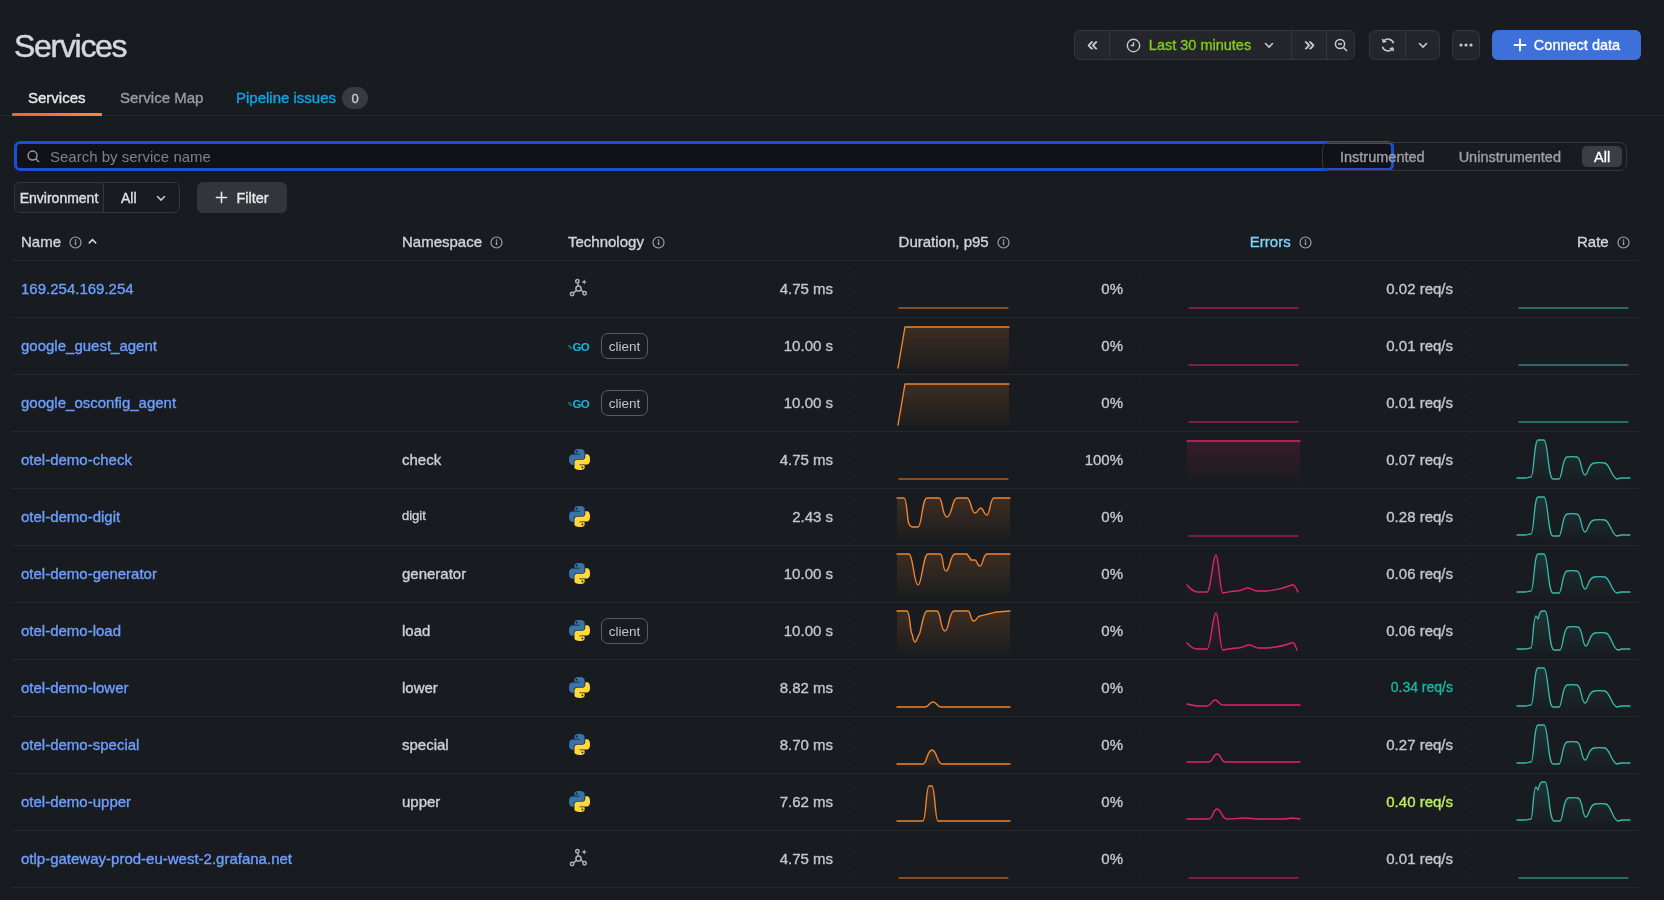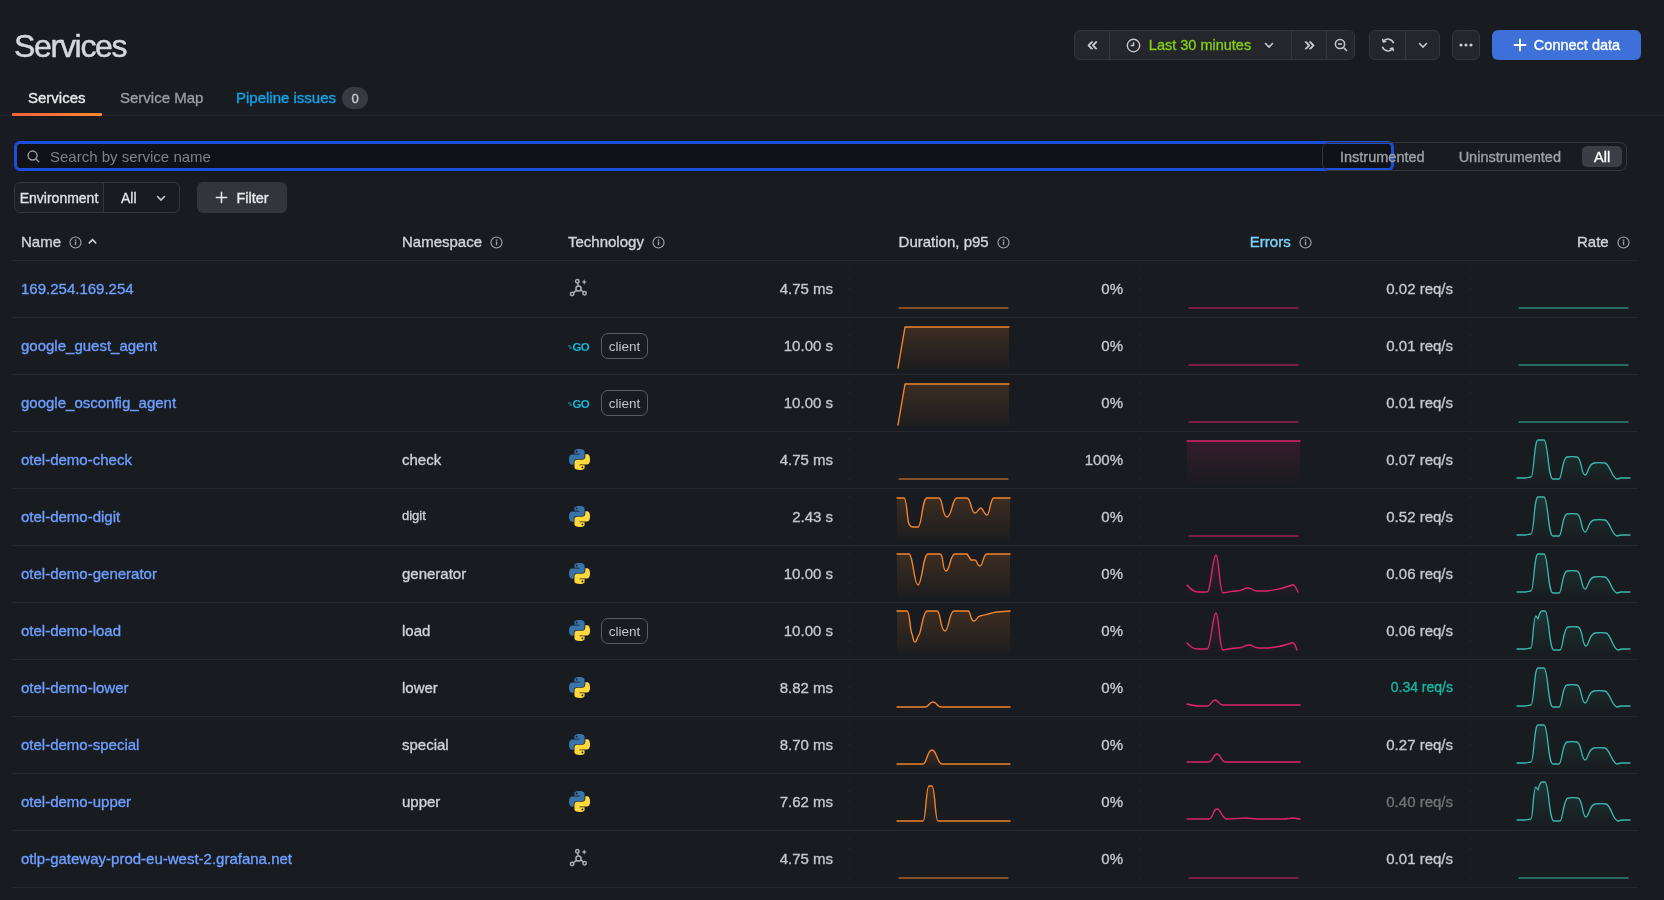--- a/index.html
+++ b/index.html
@@ -274,21 +274,21 @@
     <div class="m" style="position:absolute;left:21px;top:508px;font-size:15px;color:#6e9fff">otel-demo-digit</div>
     <div class="m" style="position:absolute;left:402px;top:508px;font-size:13px;color:#d0d1d7">digit</div>
     <div style="position:absolute;left:569px;top:506px;width:21px;height:21px">
       <svg width="21" height="21" viewBox="0 0 255 255" style="position:absolute">
 <path fill="#3873a9" d="M126.9 0.1 C62.1 0.1 66.1 28.2 66.1 28.2 l0.1 29.1 h61.9 v8.7 H41.6 S0.1 61.4 0.1 126.8 c0 65.4 36.2 63.1 36.2 63.1 h21.6 v-30.4 s-1.2-36.2 35.6-36.2 h61.4 s34.5 0.6 34.5-33.3 V34 S194.7 0.1 126.9 0.1 Z M92.8 19.7 a11.1 11.1 0 0 1 11.1 11.1 11.1 11.1 0 0 1 -11.1 11.1 11.1 11.1 0 0 1 -11.1-11.1 11.1 11.1 0 0 1 11.1-11.1 Z"></path>
 <path fill="#ffd83d" d="M128.8 254.1 c64.8 0 60.8-28.1 60.8-28.1 l-0.1-29.1 H127.6 v-8.7 h86.4 s41.5 4.7 41.5-60.7 c0-65.4-36.2-63.1-36.2-63.1 h-21.6 v30.4 s1.2 36.2-35.6 36.2 H100.7 s-34.5-0.6-34.5 33.3 v56 s-5.2 33.9 62.5 33.9 Z m34.1-19.6 a11.1 11.1 0 0 1 -11.1-11.1 11.1 11.1 0 0 1 11.1-11.1 11.1 11.1 0 0 1 11.1 11.1 11.1 11.1 0 0 1 -11.1 11.1 Z"></path>
       </svg>
     </div>
     <div class="m" style="position:absolute;right:831px;top:508px;font-size:15px;color:#c6c7ce">2.43 s</div>
     <div class="m" style="position:absolute;right:541px;top:508px;font-size:15px;color:#c6c7ce">0%</div>
-    <div class="m" style="position:absolute;right:211px;top:508px;font-size:15px;color:#c6c7ce">0.52 req/s</div>
+    <div class="m" style="position:absolute;right:211px;top:508px;font-size:15px;color:#c6c7ce">0.28 req/s</div>
     <div style="position:absolute;left:849px;top:496px;width:1px;height:42px;background-image:repeating-linear-gradient(to bottom, rgba(204,204,220,0.10) 0 1px, transparent 1px 10px)"></div>
     <div style="position:absolute;left:1140px;top:496px;width:1px;height:42px;background-image:repeating-linear-gradient(to bottom, rgba(204,204,220,0.10) 0 1px, transparent 1px 10px)"></div>
     <div style="position:absolute;left:1470px;top:496px;width:1px;height:42px;background-image:repeating-linear-gradient(to bottom, rgba(204,204,220,0.10) 0 1px, transparent 1px 10px)"></div>
     <div style="position:absolute;left:897px;top:493px;width:113px;height:47px">
       <svg width="113" height="47" viewBox="0 0 113 47" style="position:absolute;overflow:visible">
         <path d="M0,5 H7 C10,5 10,27 12,31 C13,33 14,34 16,34 H21 C25,34 25,5 30,5 H42 C46,5 45,24 50,24 C55,24 55,5 60,5 H70 C74,5 74,20 78,20 C81,20 81,15 84,15 C86,15 87,22 90,22 C93,22 93,5 97,5 H113 V47 H0 Z" fill="url(#go)" stroke="none"></path>
         <path d="M0,5 H7 C10,5 10,27 12,31 C13,33 14,34 16,34 H21 C25,34 25,5 30,5 H42 C46,5 45,24 50,24 C55,24 55,5 60,5 H70 C74,5 74,20 78,20 C81,20 81,15 84,15 C86,15 87,22 90,22 C93,22 93,5 97,5 H113" fill="none" stroke="#f1842c" stroke-width="1.4" stroke-linejoin="round" stroke-linecap="round"></path>
       </svg>
     </div>
     <div style="position:absolute;left:1187px;top:493px;width:113px;height:47px">
@@ -436,21 +436,21 @@
     <div class="m" style="position:absolute;left:21px;top:793px;font-size:15px;color:#6e9fff">otel-demo-upper</div>
     <div class="m" style="position:absolute;left:402px;top:793px;font-size:15px;color:#d0d1d7">upper</div>
     <div style="position:absolute;left:569px;top:791px;width:21px;height:21px">
       <svg width="21" height="21" viewBox="0 0 255 255" style="position:absolute">
 <path fill="#3873a9" d="M126.9 0.1 C62.1 0.1 66.1 28.2 66.1 28.2 l0.1 29.1 h61.9 v8.7 H41.6 S0.1 61.4 0.1 126.8 c0 65.4 36.2 63.1 36.2 63.1 h21.6 v-30.4 s-1.2-36.2 35.6-36.2 h61.4 s34.5 0.6 34.5-33.3 V34 S194.7 0.1 126.9 0.1 Z M92.8 19.7 a11.1 11.1 0 0 1 11.1 11.1 11.1 11.1 0 0 1 -11.1 11.1 11.1 11.1 0 0 1 -11.1-11.1 11.1 11.1 0 0 1 11.1-11.1 Z"></path>
 <path fill="#ffd83d" d="M128.8 254.1 c64.8 0 60.8-28.1 60.8-28.1 l-0.1-29.1 H127.6 v-8.7 h86.4 s41.5 4.7 41.5-60.7 c0-65.4-36.2-63.1-36.2-63.1 h-21.6 v30.4 s1.2 36.2-35.6 36.2 H100.7 s-34.5-0.6-34.5 33.3 v56 s-5.2 33.9 62.5 33.9 Z m34.1-19.6 a11.1 11.1 0 0 1 -11.1-11.1 11.1 11.1 0 0 1 11.1-11.1 11.1 11.1 0 0 1 11.1 11.1 11.1 11.1 0 0 1 -11.1 11.1 Z"></path>
       </svg>
     </div>
     <div class="m" style="position:absolute;right:831px;top:793px;font-size:15px;color:#c6c7ce">7.62 ms</div>
     <div class="m" style="position:absolute;right:541px;top:793px;font-size:15px;color:#c6c7ce">0%</div>
-    <div class="m" style="position:absolute;right:211px;top:793px;font-size:15px;color:#737373">0.40 req/s</div>
+    <div class="m" style="position:absolute;right:211px;top:793px;font-size:15px;color:#bef264">0.40 req/s</div>
     <div style="position:absolute;left:849px;top:781px;width:1px;height:42px;background-image:repeating-linear-gradient(to bottom, rgba(204,204,220,0.10) 0 1px, transparent 1px 10px)"></div>
     <div style="position:absolute;left:1140px;top:781px;width:1px;height:42px;background-image:repeating-linear-gradient(to bottom, rgba(204,204,220,0.10) 0 1px, transparent 1px 10px)"></div>
     <div style="position:absolute;left:1470px;top:781px;width:1px;height:42px;background-image:repeating-linear-gradient(to bottom, rgba(204,204,220,0.10) 0 1px, transparent 1px 10px)"></div>
     <div style="position:absolute;left:897px;top:778px;width:113px;height:47px">
       <svg width="113" height="47" viewBox="0 0 113 47" style="position:absolute;overflow:visible">
         <path d="M0,43 H26 C29,43 29,8 32,8 L35,8 C38,8 38,43 41,43 H113 V47 H0 Z" fill="url(#go)" stroke="none"></path>
         <path d="M0,43 H26 C29,43 29,8 32,8 L35,8 C38,8 38,43 41,43 H113" fill="none" stroke="#f1842c" stroke-width="1.4" stroke-linejoin="round" stroke-linecap="round"></path>
       </svg>
     </div>
     <div style="position:absolute;left:1187px;top:778px;width:113px;height:47px">

